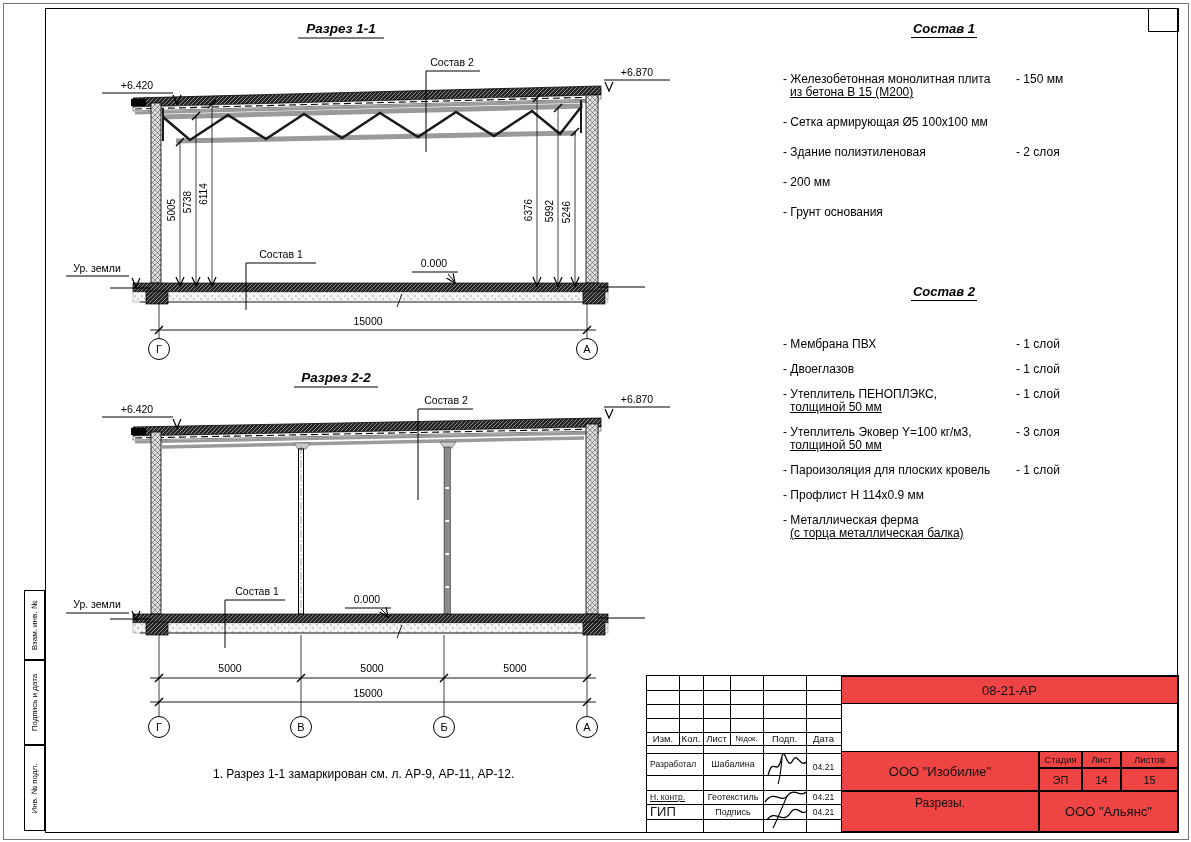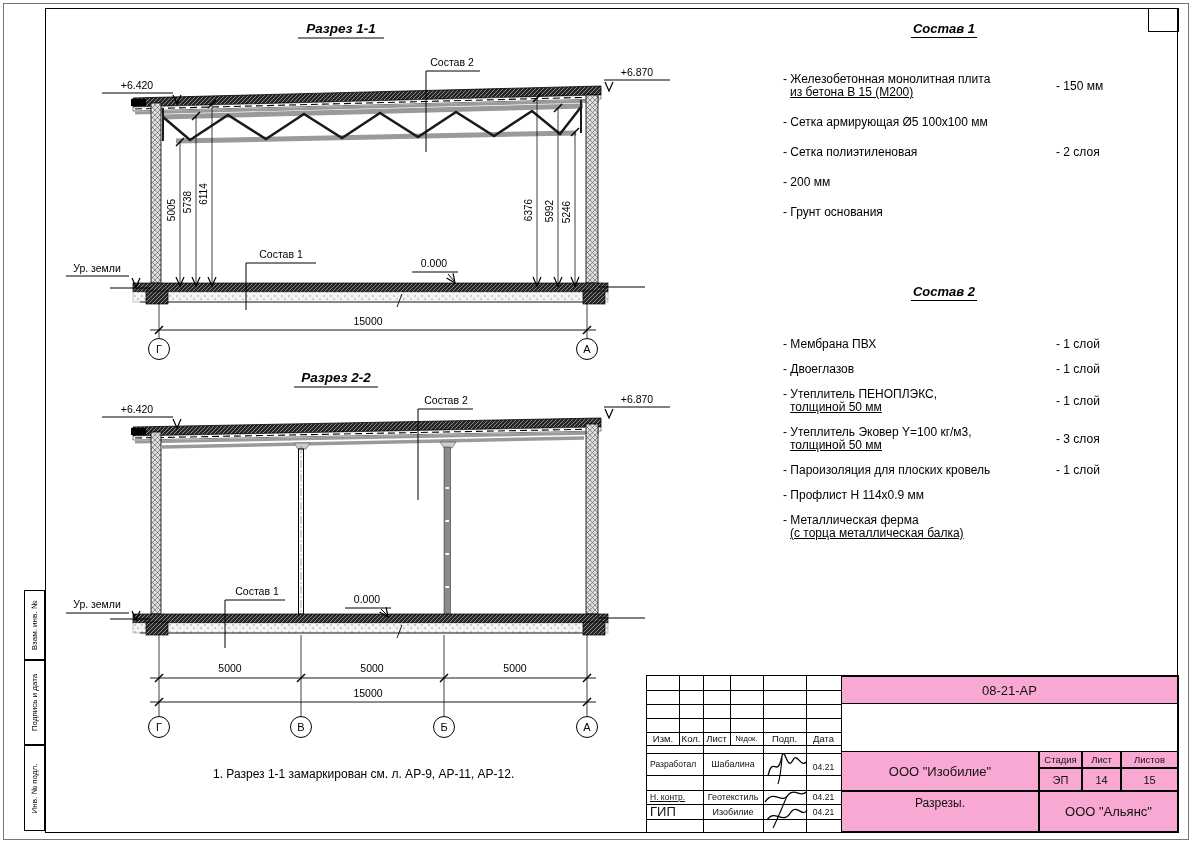--- a/index.html
+++ b/index.html
@@ -11,32 +11,32 @@
   #main-frame{left:45px;top:8px;width:1131px;height:823px;border:1.6px solid #000;}
   #corner-box{left:1148px;top:8px;width:29px;height:22px;border:1.6px solid #000;}
   
   .mcell{left:24px;width:21px;border:1px solid #000;display:flex;align-items:center;justify-content:center;box-sizing:border-box;background:#fff;}
   .mcell span{transform:rotate(-90deg);white-space:nowrap;font-size:8px;color:#000;}
   
   .sostav{width:322px;font-size:12px;line-height:13px;color:#000;}
   .sostav h3{margin:0;text-align:center;font-size:13px;font-style:italic;font-weight:bold;}
   .sostav h3 span{border-bottom:1px solid #000;padding:0 2px 1px 2px;}
   .s1 h3{margin-bottom:38px;} .s2 h3{margin-bottom:40px;}
-  .item{display:flex;align-items:center;gap:40px;}
+  .item{display:flex;align-items:flex-start;}
   .s1 .item{margin-bottom:17px;} .s2 .item{margin-bottom:12px;}
   .item .txt{width:233px;}
   .item .txt .l2{padding-left:7px;text-decoration:underline;}
   .item .val{flex:1;white-space:nowrap;}
   
   #notes{left:213px;top:768px;font-size:12px;line-height:13.5px;color:#000;}
   
   #titleblock{left:646px;top:675px;width:531px;height:156px;}
   .vl{position:absolute;width:1px;background:#000;}
   .hl{position:absolute;height:1px;background:#000;}
-  .tcell{position:absolute;border:1px solid #000;box-sizing:border-box;display:flex;align-items:center;justify-content:center;text-align:center;background:#f9a8d4;}
+  .tcell{position:absolute;border:1px solid #000;box-sizing:border-box;display:flex;align-items:center;justify-content:center;text-align:center;background:#ef4444;}
   .tb-label{position:absolute;display:flex;align-items:center;justify-content:center;}
   #titleblock{border:1.6px solid #000;box-sizing:content-box;}
   svg text{fill:#000;}
 </style>
 </head>
 <body>
 
 <div id="sheet">
 
   <div class="abs" id="outer-border"></div>
@@ -304,21 +304,21 @@
       <div class="val">- 150 мм</div>
     </div>
     <div class="item">
       <div class="txt">
           <div>- Сетка армирующая Ø5 100x100 мм</div>
         </div>
       <div class="val"></div>
     </div>
     <div class="item">
       <div class="txt">
-          <div>- Сетка полиэтиленовая</div>
+          <div>- Здание полиэтиленовая</div>
         </div>
       <div class="val">-  2 слоя</div>
     </div>
     <div class="item">
       <div class="val">- 200 мм</div>
     </div>
     <div class="item">
       <div class="txt">
           <div>- Грунт основания</div>
         </div>
@@ -405,21 +405,21 @@
     <div class="tb-label" style="left:116px;top:56px;width:43px;height:13px;font-size:9.5px;">Подп.</div>
     <div class="tb-label" style="left:159px;top:56px;width:35px;height:13px;font-size:9.5px;">Дата</div>
 
     <div class="tb-label" style="left:3px;top:77px;width:53px;height:22px;font-size:8.5px;justify-content:flex-start;">Разработал</div>
     <div class="tb-label" style="left:56px;top:77px;width:60px;height:22px;font-size:9px;">Шабалина</div>
     <div class="tb-label" style="left:159px;top:80px;width:35px;height:22px;font-size:8.5px;">04.21</div>
     <div class="tb-label" style="left:3px;top:114px;width:53px;height:14px;font-size:8.5px;justify-content:flex-start;text-decoration:underline;">Н. контр.</div>
     <div class="tb-label" style="left:56px;top:114px;width:60px;height:14px;font-size:9px;">Геотекстиль</div>
     <div class="tb-label" style="left:159px;top:114px;width:35px;height:14px;font-size:8.5px;">04.21</div>
     <div class="tb-label" style="left:3px;top:128px;width:53px;height:15px;font-size:13px;justify-content:flex-start;">ГИП</div>
-    <div class="tb-label" style="left:56px;top:128px;width:60px;height:15px;font-size:9px;">Изобилие</div>
+    <div class="tb-label" style="left:56px;top:128px;width:60px;height:15px;font-size:9px;">Подпись</div>
     <div class="tb-label" style="left:159px;top:128px;width:35px;height:15px;font-size:8.5px;">04.21</div>
 
     <svg class="abs" style="left:116px;top:70px;" width="45" height="40" viewBox="0 0 45 40">
       <path d="M5,30 C10,8 14,34 19,10 C22,0 24,26 30,14 C34,6 38,22 43,16" fill="none" stroke="#000" stroke-width="1.3"></path>
       <path d="M19,12 C18,24 17,32 15,38" fill="none" stroke="#000" stroke-width="1.1"></path>
     </svg>
     <svg class="abs" style="left:114px;top:110px;" width="48" height="44" viewBox="0 0 48 44">
       <path d="M4,16 C14,2 20,20 28,8 C34,2 40,12 45,6" fill="none" stroke="#000" stroke-width="1.3"></path>
       <path d="M6,34 C14,22 22,40 30,26 C36,18 42,32 46,24" fill="none" stroke="#000" stroke-width="1.3"></path>
       <path d="M26,10 C20,24 16,34 12,42" fill="none" stroke="#000" stroke-width="1.1"></path>

